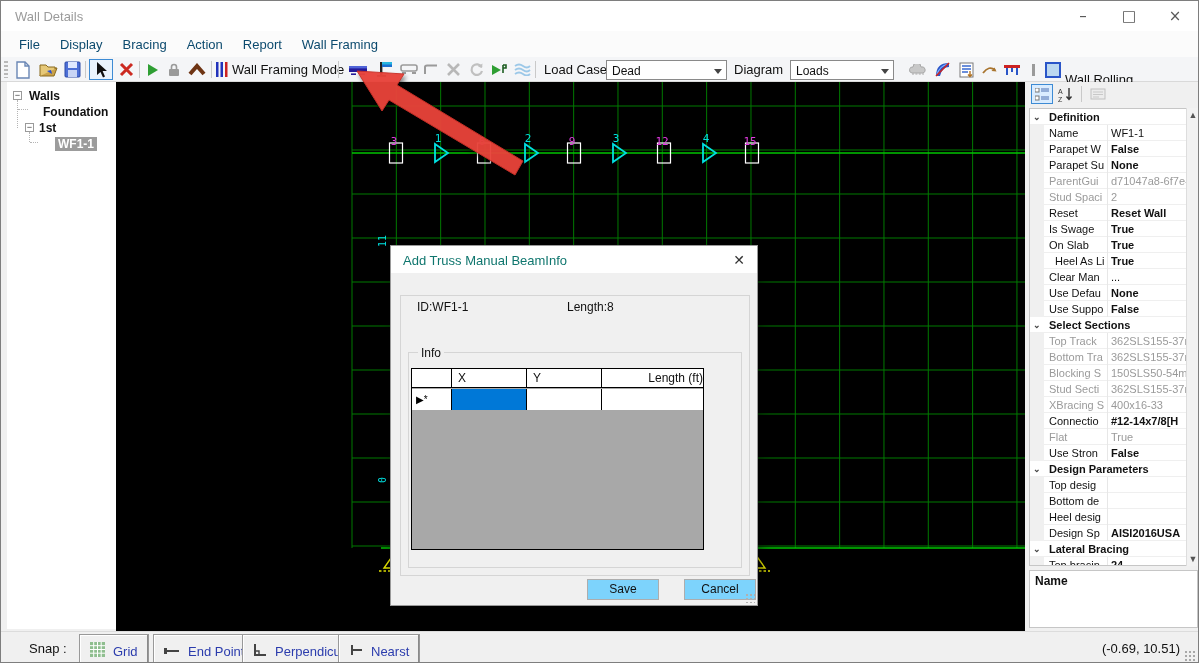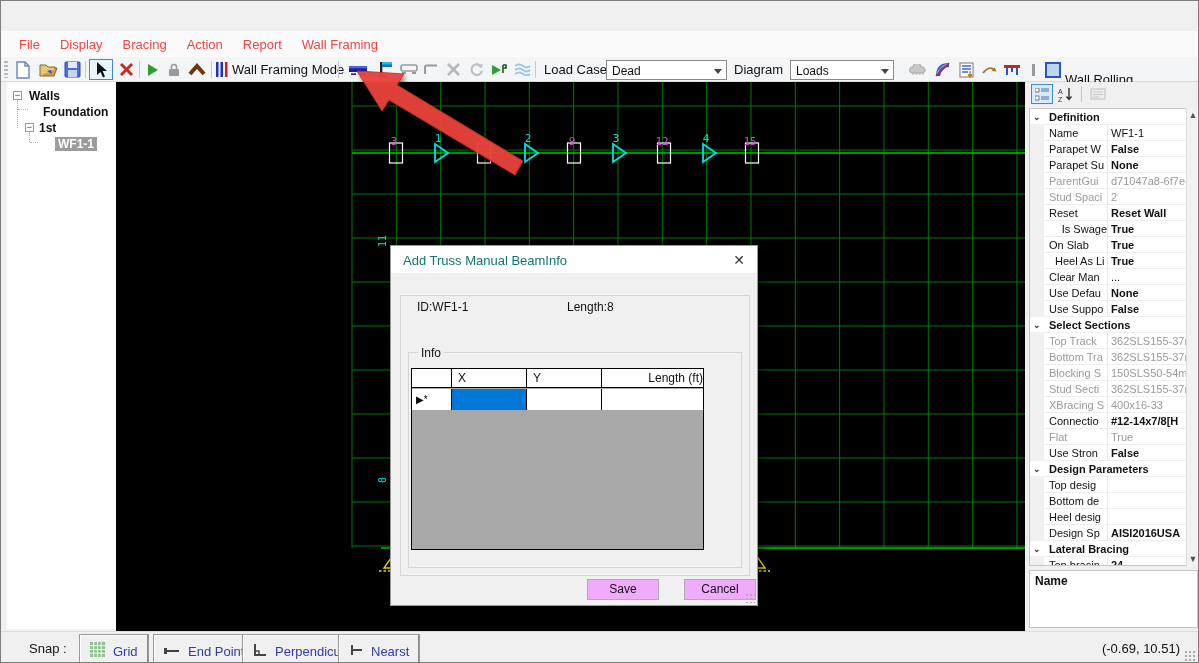--- a/index.html
+++ b/index.html
@@ -6,21 +6,21 @@
   *{box-sizing:border-box;}
   .win{position:relative;width:1199px;height:663px;background:#f0f0f0;
        font-family:"Liberation Sans",sans-serif;border:1px solid #7e7e7e;overflow:hidden;}
   
   .titlebar{position:absolute;left:0;top:0;width:100%;height:30px;background:#ffffff;}
   .title-text{position:absolute;left:14px;top:8px;font-size:13px;color:#9b9b9b;}
   .winbtn{position:absolute;top:0;width:46px;height:30px;text-align:center;line-height:30px;
           color:#5a5a5a;font-size:15px;font-family:"DejaVu Sans",sans-serif;}
   
   .menubar{position:absolute;left:0;top:30px;width:100%;height:26px;background:#fbfbfb;display:flex;align-items:center;padding-left:8px;}
-  .menu-item{padding:4px 10px;font-size:13px;color:#ef4444;}
+  .menu-item{padding:4px 10px;font-size:13px;color:#0c4a6e;}
   
   .toolbar{position:absolute;left:0;top:56px;width:100%;height:25px;background:#f4f5f7;border-bottom:1px solid #d9d9d9;}
   .tb{position:absolute;top:2px;height:21px;display:flex;align-items:center;justify-content:center;}
   .tbsep{position:absolute;top:4px;width:1px;height:17px;background:#c9c9c9;}
   .tbtext{font-size:13px;color:#111;white-space:nowrap;}
   .dropdown{position:absolute;top:3px;height:20px;background:#fff;border:1px solid #8a8a8a;font-size:12px;color:#111;}
   .dropdown .dval{position:absolute;left:5px;top:3px;}
   .dropdown .caret{position:absolute;right:4px;top:8px;width:0;height:0;border-left:4px solid transparent;border-right:4px solid transparent;border-top:5px solid #444;}
   .grip{position:absolute;left:3px;top:4px;width:4px;height:17px;
         background:repeating-linear-gradient(to bottom,#b9b9b9 0 2px,transparent 2px 4px);}
@@ -69,21 +69,21 @@
   .gb-label{position:absolute;left:9px;top:-7px;background:#f0f0f0;padding:0 3px;font-size:12px;color:#111;}
   .dlg-id{position:absolute;left:26px;top:54px;font-size:12px;color:#111;}
   .dlg-len{position:absolute;left:176px;top:54px;font-size:12px;color:#111;}
   .beamtable{position:absolute;left:20px;top:122px;width:293px;height:182px;background:#a8a8a8;border:1px solid #000;}
   .bt-hrow{position:absolute;left:0;top:0;height:19px;width:100%;background:#fff;border-bottom:1px solid #000;}
   .bt-hcell{position:absolute;top:0;height:19px;font-size:12px;color:#111;padding:2px 0 0 6px;border-right:1px solid #000;}
   .bt-drow{position:absolute;left:0;top:20px;height:21px;width:100%;background:#fff;border-bottom:1px solid #000;}
   .bt-dcell{position:absolute;top:0;height:21px;border-right:1px solid #000;background:#fff;}
   .bt-sel{background:#0078d7;}
   .bt-marker{font-size:10px;color:#000;padding:5px 0 0 4px;}
-  .dlg-btn{position:absolute;top:333px;width:72px;height:21px;background:#f0abfc;border:1px solid #adadad;
+  .dlg-btn{position:absolute;top:333px;width:72px;height:21px;background:#7dd3fc;border:1px solid #adadad;
            font-size:12px;color:#111;text-align:center;line-height:19px;}
   .resize-grip{position:absolute;right:2px;bottom:2px;width:10px;height:10px;
      background:radial-gradient(circle at 2px 2px,#b0b0b0 1px,transparent 1.2px) 0 0/4px 4px;}
   
   .statusbar{position:absolute;left:0;top:630px;width:100%;height:33px;background:#f0f0f0;border-top:1px solid #dcdcdc;}
   .snap-label{position:absolute;left:28px;top:9px;font-size:13px;color:#111;}
   .snap-btn{position:absolute;top:2px;height:27px;background:#f0f0f0;border:1px solid #999;
             box-shadow:inset -1px -1px 0 #8a8a8a, inset 1px 1px 0 #fff;
             display:flex;align-items:center;font-size:13px;color:#2b3cad;padding:16px 10px;white-space:nowrap;}
   .snap-ico{display:inline-block;margin-right:8px;}
@@ -92,20 +92,26 @@
      background:radial-gradient(circle at 2px 2px,#a8a8a8 1px,transparent 1.2px) 0 0/4px 4px;}
   
   .arrow-svg{position:absolute;left:0;top:0;width:1199px;height:663px;pointer-events:none;z-index:30;}
   svg text{font-family:"DejaVu Sans Mono",monospace;}
 </style>
 </head>
 <body>
 
 <div class="win">
 
+  <div class="titlebar">
+    <span class="title-text">Wall Details</span>
+    <span class="winbtn" style="right:92px;">–</span>
+    <span class="winbtn" style="right:46px;">□</span>
+    <span class="winbtn" style="right:0;">×</span>
+  </div>
 
   <div class="menubar" id="menubar">
       <div class="menu-item">File</div>
       <div class="menu-item">Display</div>
       <div class="menu-item">Bracing</div>
       <div class="menu-item">Action</div>
       <div class="menu-item">Report</div>
       <div class="menu-item">Wall Framing</div>
     </div>
 
@@ -439,21 +445,21 @@
             <div class="pvalue gray" style="position: absolute;">2</div>
           </div>
           <div class="prow">
             <div class="indent"></div>
             <div class="plabel" style="position: absolute;">Reset</div>
             <div class="pdiv"></div>
             <div class="pvalue boldv" style="position: absolute;">Reset Wall</div>
           </div>
           <div class="prow">
             <div class="indent"></div>
-            <div class="plabel" style="position: absolute; text-align: right;">Is Swage</div>
+            <div class="plabel" style="position: absolute;">Is Swage</div>
             <div class="pdiv"></div>
             <div class="pvalue boldv" style="position: absolute;">True</div>
           </div>
           <div class="prow">
             <div class="indent"></div>
             <div class="plabel" style="position: absolute;">On Slab</div>
             <div class="pdiv"></div>
             <div class="pvalue boldv" style="position: absolute;">True</div>
           </div>
           <div class="prow">

